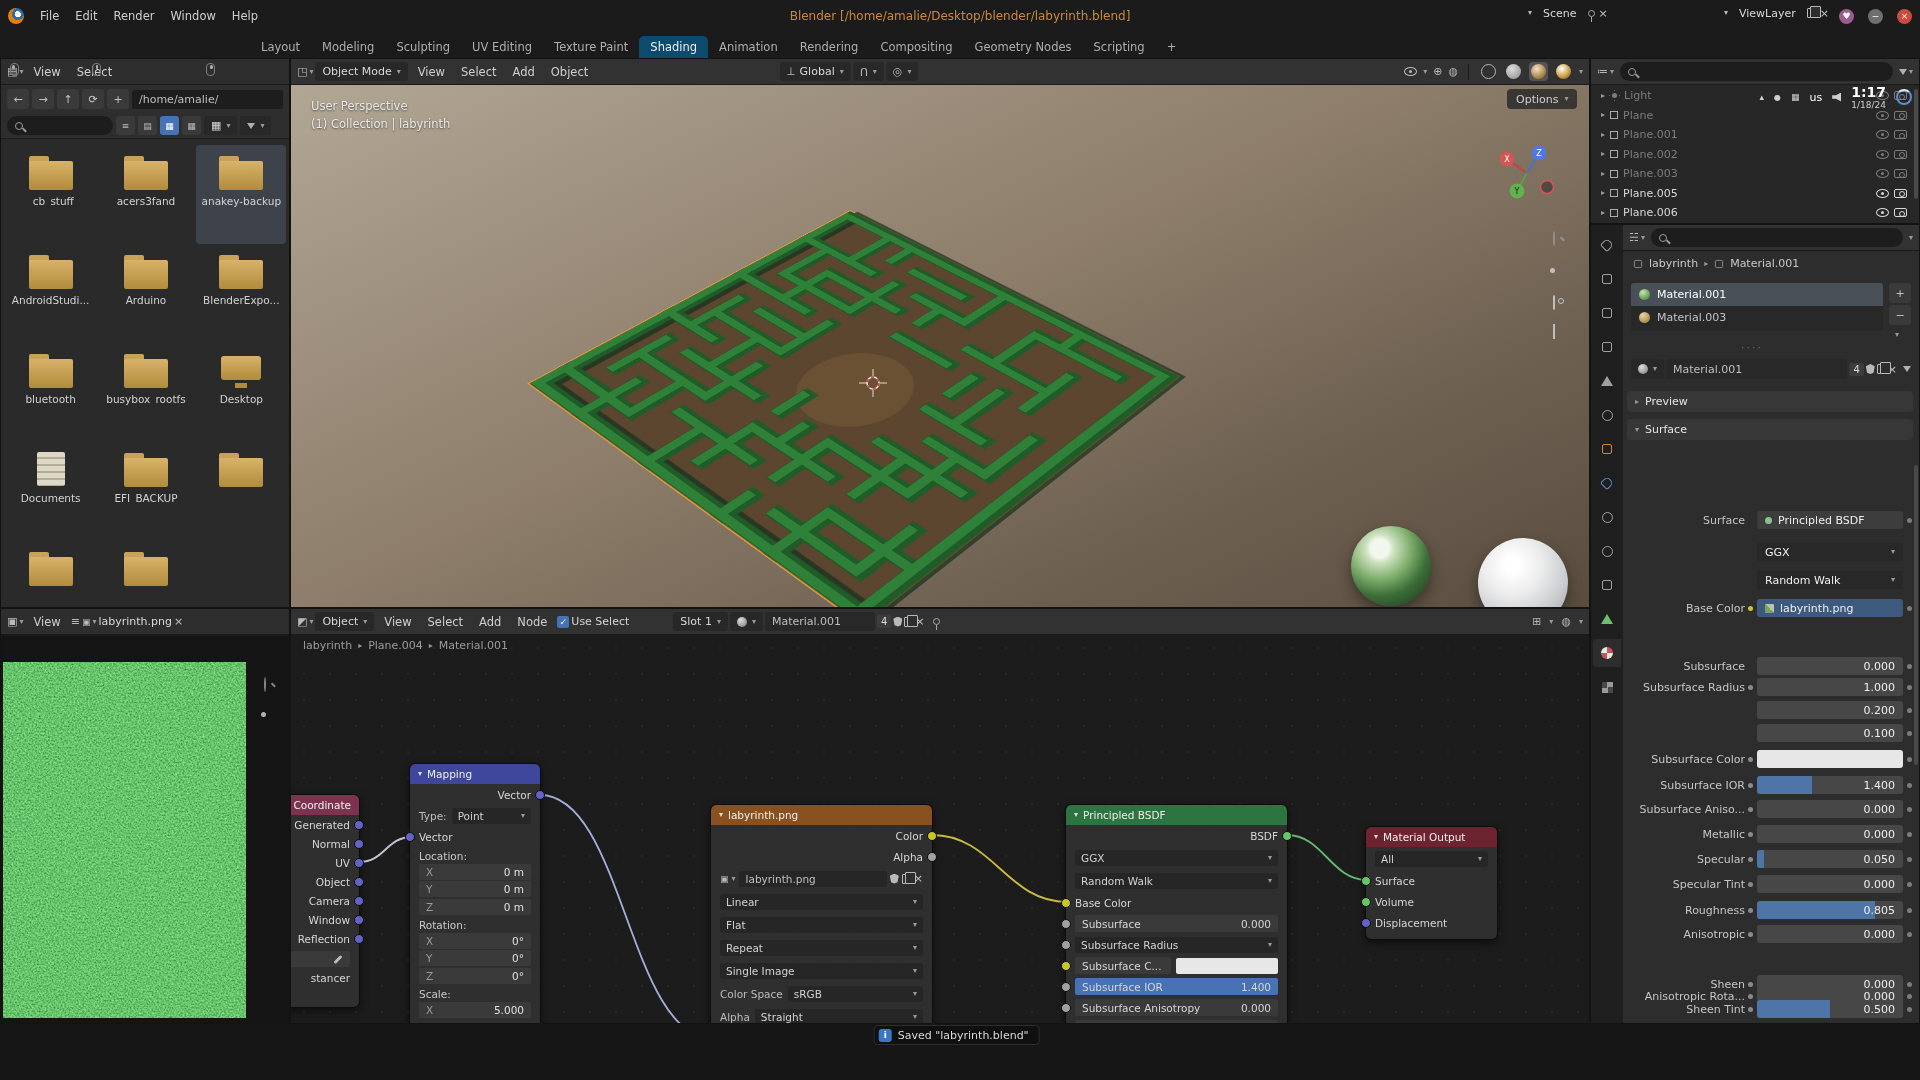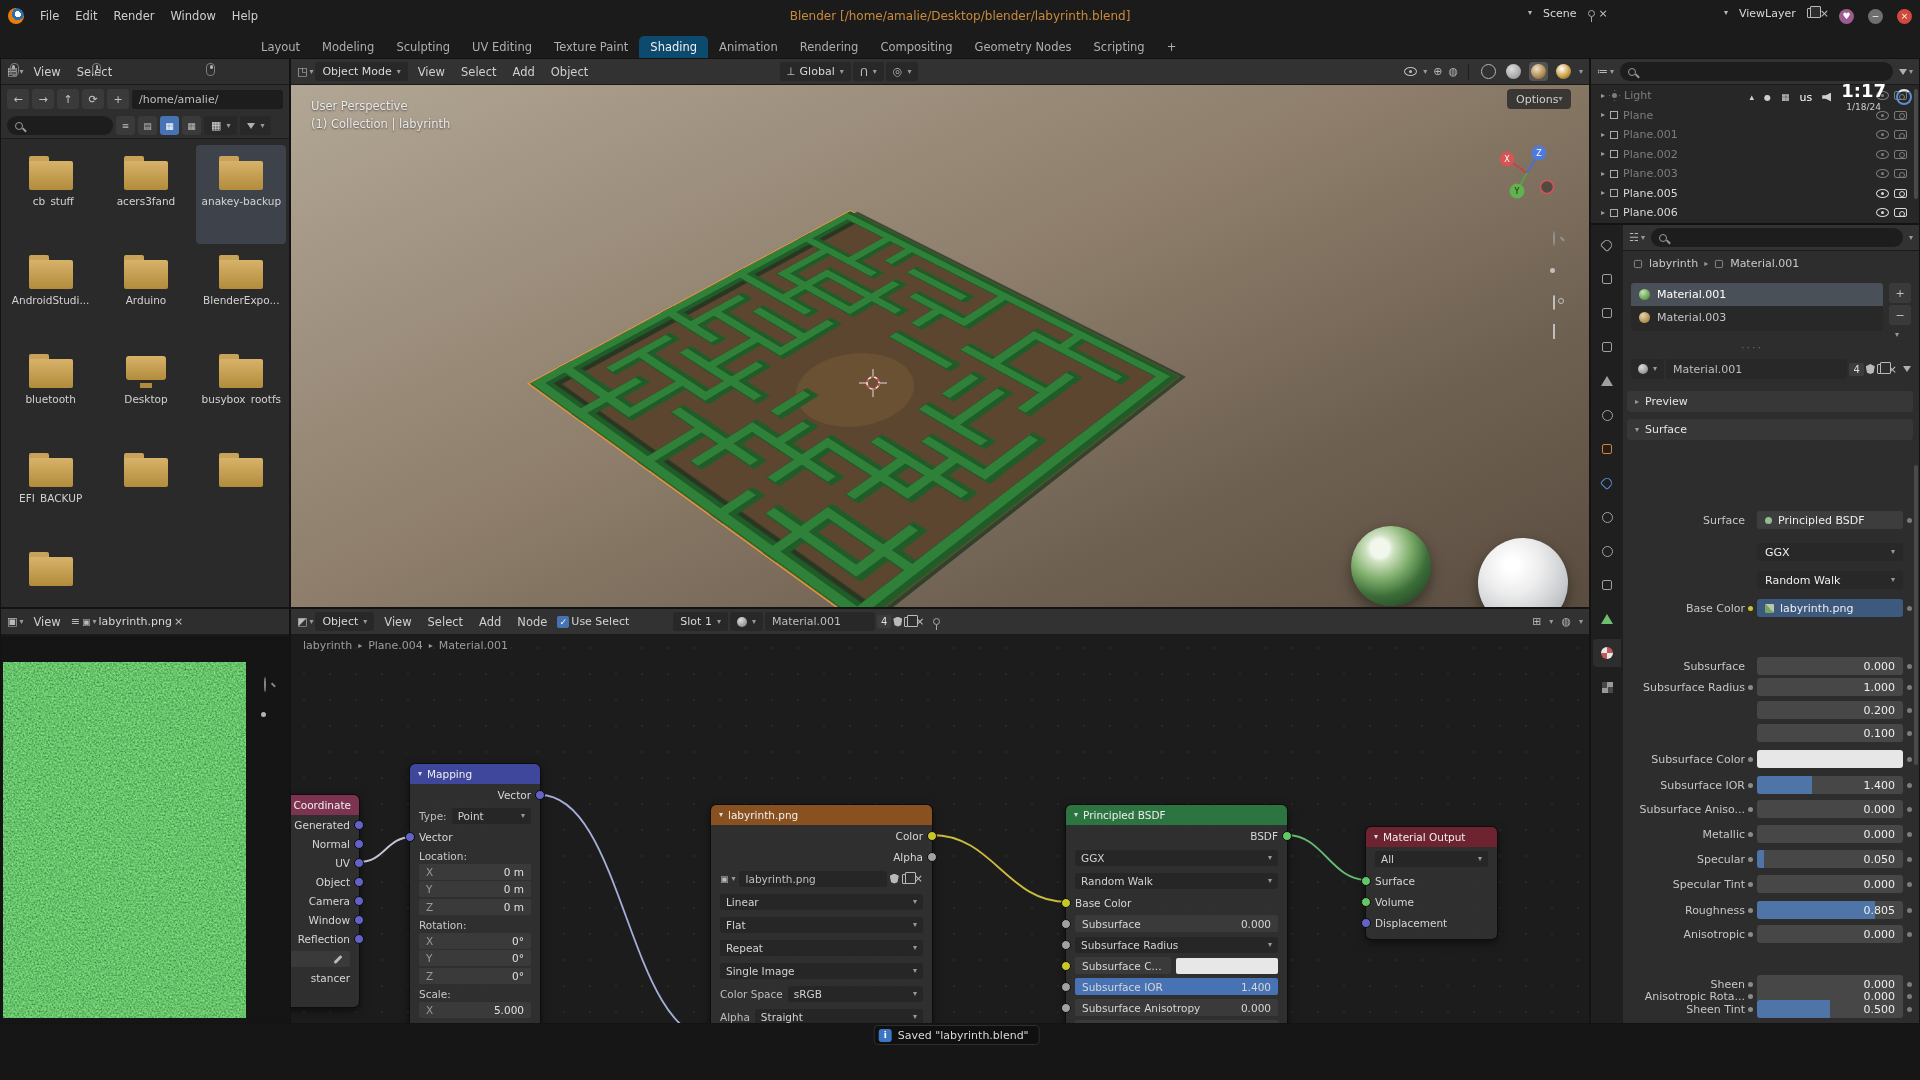--- a/index.html
+++ b/index.html
@@ -48,21 +48,21 @@
 
 .srch{background:#1d1d1d;border-radius:10px;height:19px;display:flex;align-items:center;gap:5px;padding:0 8px;color:#8a8a8a}
 .mag{width:8px;height:8px;border:1.5px solid #9a9a9a;border-radius:50%;position:relative;flex:none}
 .mag:after{content:"";position:absolute;left:6px;top:6px;width:5px;height:1.5px;background:#9a9a9a;transform:rotate(45deg)}
 
 #viewport{left:290px;top:58px;width:1300px;height:550px;background:linear-gradient(155deg,#b3a897 0%,#a29483 22%,#8d7d6a 48%,#6f6152 75%,#5a4d3f 100%)}
 #vp-canvas{position:absolute;left:0;top:26px;right:0;bottom:0;overflow:hidden}
 .ovtext{position:absolute;color:#e8e8e8;text-shadow:0 1px 2px #0008;font-size:11.5px}
 #m3d{position:absolute;left:329px;top:60px;width:470px;height:470px;transform:perspective(1400px) rotateX(52deg) rotateZ(-46deg)}
 .sphere{position:absolute;border-radius:50%}
-.optbtn{position:absolute;background:#2b2b2bd9;border-radius:4px;height:20px;display:flex;align-items:center;padding:0 9px;color:#d0d0d0}
+.optbtn{position:absolute;background:#2b2b2bd9;border-radius:4px;height:20px;display:flex;align-items:center;gap:6px;padding:0 9px;color:#d0d0d0}
 .vpico{position:absolute;left:1262px;color:#d8d8d8;opacity:.85}
 .hand{width:13px;height:13px;background:#cfcfcf;border-radius:4px 4px 5px 5px;position:relative}
 .hand:before{content:"";position:absolute;left:-3px;top:4px;width:5px;height:5px;background:#cfcfcf;border-radius:50%}
 .camb{width:15px;height:10px;border:1.5px solid #cfcfcf;border-radius:2px;position:relative}
 .camb:after{content:"";position:absolute;left:4px;top:1.5px;width:4px;height:4px;border:1.5px solid #cfcfcf;border-radius:50%}
 .gridic{width:13px;height:13px;background:linear-gradient(#cfcfcf 1.5px,transparent 1.5px) 0 0/13px 6px,linear-gradient(90deg,#cfcfcf 1.5px,transparent 1.5px) 0 0/6px 13px;border:1.5px solid #cfcfcf}
 .shball{width:15px;height:15px;border-radius:50%}
 .shwrap{padding:2px;border-radius:4px;display:flex}
 .shwrap.active{background:#545454}
 
@@ -119,21 +119,21 @@
 .hint{display:flex;align-items:center;gap:5px;margin-right:34px}
 #toast{position:absolute;left:50%;transform:translateX(-52%);top:1025px;height:20px;background:#101010;border:1px solid #2e2e2e;border-radius:4px;display:flex;align-items:center;gap:6px;padding:0 10px 0 4px;color:#d8d8d8;z-index:5}
 .infoch{width:13px;height:13px;background:#3b77c4;border-radius:3px;color:#fff;font-size:9px;display:flex;align-items:center;justify-content:center;font-weight:bold}
 #taskbar{left:0;top:1046px;width:1920px;height:34px;background:#070707;display:flex;align-items:center;padding:0 6px;gap:6px}
 #task-apps{display:flex;gap:6px}
 .tapp{width:24px;height:24px;border-radius:5px;flex:none}
 .tapp-wrap{padding:2px;border-radius:4px}
 .tapp-wrap.active{background:#d9d9d92e}
 #tray{position:absolute;right:8px;display:flex;align-items:center;gap:10px;color:#cfcfcf}
 #clock{text-align:center;color:#fff;line-height:1.15}
-#clock .t{font-size:18px;font-weight:bold}
+#clock .t{font-size:14px;font-weight:bold}
 #clock .d{font-size:9px;color:#cfcfcf}
 .spk{width:9px;height:9px;background:#cfcfcf;clip-path:polygon(0 30%,40% 30%,100% 0,100% 100%,40% 70%,0 70%)}
 .ring{width:16px;height:16px;border-radius:50%;border:2px solid #5a8fd0;border-top-color:#d8e4f2}
 
 .pinic{width:7px;height:7px;border:1.5px solid #a8a8a8;border-radius:50%;position:relative}
 .pinic:after{content:"";position:absolute;left:2px;top:6px;width:1.5px;height:5px;background:#a8a8a8}
 .shield{width:9px;height:10px;background:#b9b9b9;clip-path:polygon(50% 0,100% 22%,86% 88%,50% 100%,14% 88%,0 22%)}
 .icopy{width:9px;height:10px;border:1px solid #b9b9b9;position:relative;border-radius:1px}
 .icopy:after{content:"";position:absolute;left:2px;top:-3px;width:9px;height:10px;border:1px solid #b9b9b9;border-radius:1px;background:#2e2e2e}
 .xic{color:#c2c2c2;font-size:11px;line-height:1}
@@ -253,26 +253,30 @@
         </div>
         <div class="ftile">
           <div class="fico folder"></div>
           <div class="flabel">BlenderExpo...</div>
         </div>
         <div class="ftile">
           <div class="fico folder"></div>
           <div class="flabel">bluetooth</div>
         </div>
         <div class="ftile">
+          <div class="fico folder"></div>
+          <div class="flabel">busybox_rootfs</div>
+        </div>
+        <div class="ftile">
           <div class="fico desktop"></div>
           <div class="flabel">Desktop</div>
         </div>
         <div class="ftile">
-          <div class="fico folder"></div>
-          <div class="flabel">busybox_rootfs</div>
+          <div class="fico document"></div>
+          <div class="flabel">Documents</div>
         </div>
         <div class="ftile">
           <div class="fico folder"></div>
           <div class="flabel">EFI_BACKUP</div>
         </div>
         <div class="ftile">
           <div class="fico folder"></div>
           <div class="flabel"></div>
         </div>
         <div class="ftile">

